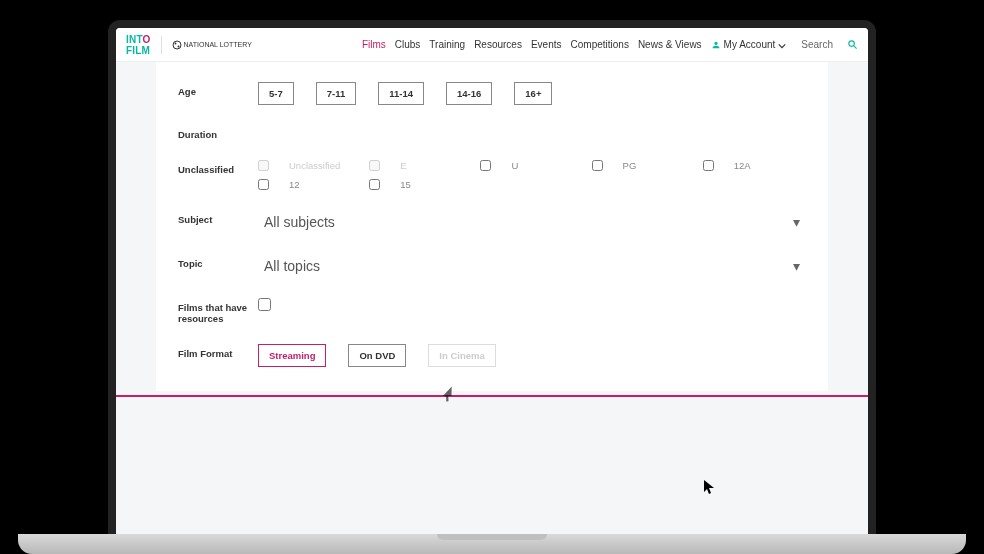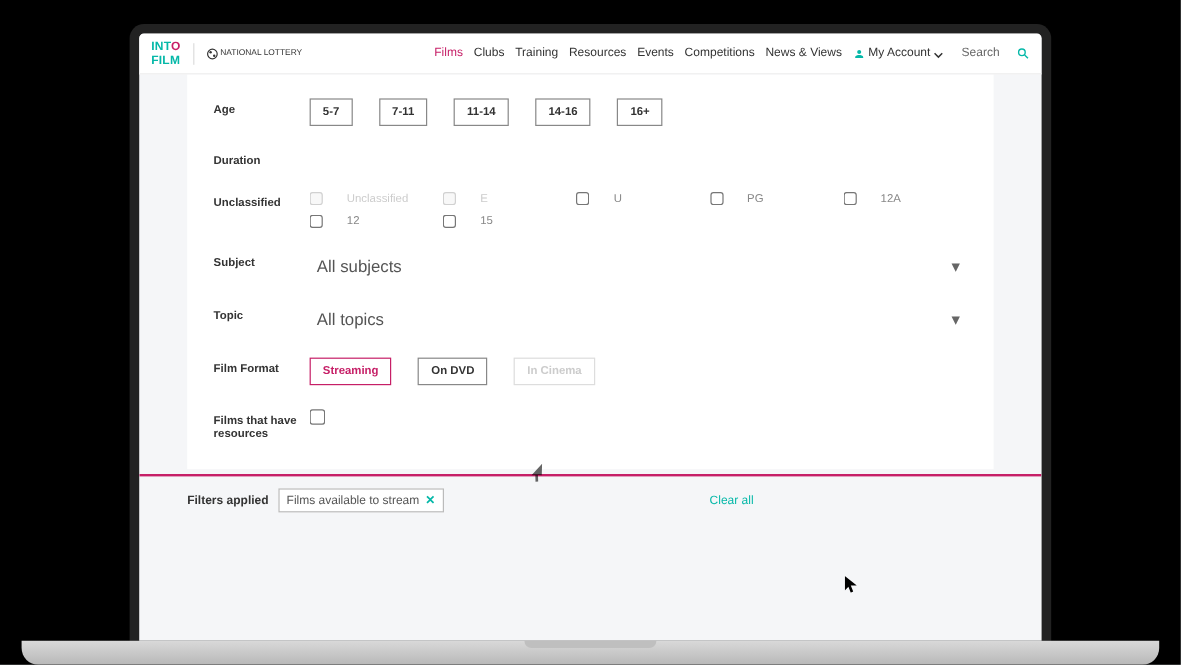--- a/index.html
+++ b/index.html
@@ -155,47 +155,39 @@
 
         <div class="row">
           <div class="row-label">Topic</div>
           <div class="dropdown">
             <span>All topics</span>
             <span class="caret">▾</span>
           </div>
         </div>
 
         <div class="row">
+          <div class="row-label">Films that have resources</div>
+          <div class="row-body">
+            <input type="checkbox" class="single-chk" style="">
+          </div>
+        </div>
+
+        <div class="row">
           <div class="row-label">Film Format</div>
           <div class="row-body">
             <button class="pill selected">Streaming</button>
             <button class="pill">On DVD</button>
             <button class="pill disabled">In Cinema</button>
           </div>
         </div>
 
-        <div class="row">
-          <div class="row-label">Films that have resources</div>
-          <div class="row-body">
-            <input type="checkbox" class="single-chk" style="">
-          </div>
-        </div>
-
       </div>
 
       <div class="divider"></div>
 
-      <div class="applied">
-        <span class="applied-label">Filters applied</span>
-        <span class="tag">
-          <span>Films available to stream</span>
-          <span class="x">✕</span>
-        </span>
-        <span class="clear">Clear all</span>
-      </div>
     </div>
 
 
     <svg class="cursor" width="14" height="16" viewBox="0 0 14 16">
         <path d="M7 0l-5 12 3-1 2 5 2-1-2-5 3-1z" transform="rotate(20 7 8)" fill="#000" opacity="0.6"></path>
       </svg>
     <svg class="cursor2" width="10" height="14" viewBox="0 0 10 14">
         <path d="M0 0l0 12 3-3 2 5 2-1-2-5 5 0z" fill="#000"></path>
       </svg>
 

